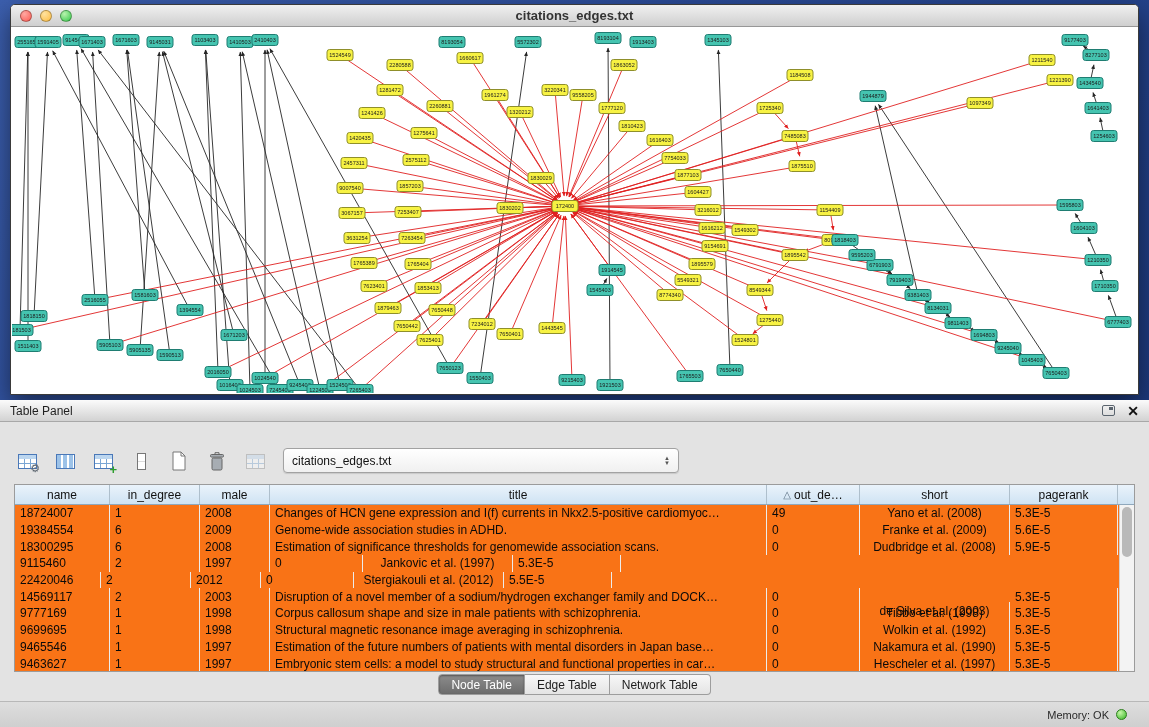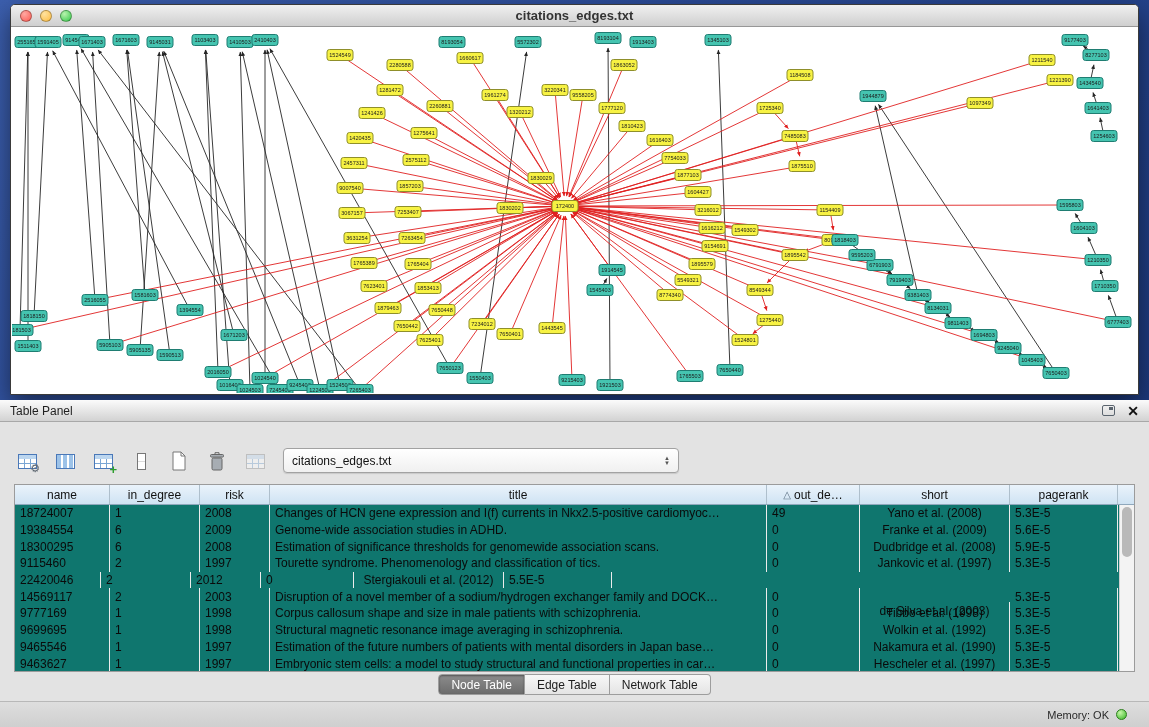--- a/index.html
+++ b/index.html
@@ -50,21 +50,21 @@
   .tico.disabled { opacity:.4; }
 
   .combo { position:absolute; left:283px; top:48px; width:396px; height:25px;
     background:linear-gradient(#ffffff,#f0f0f0); border:1px solid #a2a2a2; border-radius:4px;
     display:flex; align-items:center; padding:0 8px; cursor:pointer; box-shadow:0 1px 1px rgba(0,0,0,.12); }
   .combo .cval { font-size:12px; color:#111; }
   .combo .arrows { margin-left:auto; display:flex; flex-direction:column; line-height:5px; color:#555; }
   .combo .arrows span { font-size:6px; }
 
   .table-wrap { position:absolute; left:14px; top:84px; width:1121px; height:188px;
-    background:#0f766e; border:1px solid #9b9b9b; }
+    background:#f97316; border:1px solid #9b9b9b; }
   .thead { display:flex; height:20px; background:linear-gradient(#eaf3fb,#cfe3f3);
     border-bottom:1px solid #8fa8bc; position:relative; z-index:2; }
   .th { display:flex; align-items:center; justify-content:center; font-size:12px; color:#111;
     border-right:1px solid #aebfcc; height:100%; cursor:pointer; white-space:nowrap; overflow:hidden; }
   .th .sort { font-size:10px; color:#5f7486; margin-right:3px; }
   .tbody { position:absolute; left:0; top:20px; right:15px; bottom:0; overflow:hidden; }
   .tr { display:flex; height:16.7px; align-items:center; cursor:default; }
   .td { font-size:12px; color:#0a0a0a; padding:0 5px; white-space:nowrap; overflow:hidden;
     border-right:1px solid #ececec; height:100%; display:flex; align-items:center; }
   .td.center { justify-content:center; }
@@ -797,21 +797,21 @@
 
   <div class="table-wrap">
     <div class="thead">
         <div class="th" style="width: 95px;">
           <span>name</span>
         </div>
         <div class="th" style="width: 90px;">
           <span>in_degree</span>
         </div>
         <div class="th" style="width: 70px;">
-          <span>risk</span>
+          <span>male</span>
         </div>
         <div class="th" style="width: 497px;">
           <span>title</span>
         </div>
         <div class="th" style="width: 93px;">
           <span class="sort">△</span>
           <span>out_de…</span>
         </div>
         <div class="th" style="width: 150px;">
           <span>short</span>
@@ -845,21 +845,20 @@
           <div class="td" style="width: 70px;">2008</div>
           <div class="td" style="width: 497px;">Estimation of significance thresholds for genomewide association scans.</div>
           <div class="td" style="width: 93px;">0</div>
           <div class="td center" style="width: 150px;">Dudbridge et al. (2008)</div>
           <div class="td" style="width: 108px;">5.9E-5</div>
         </div>
         <div class="tr">
           <div class="td" style="width: 95px;">9115460</div>
           <div class="td" style="width: 90px;">2</div>
           <div class="td" style="width: 70px;">1997</div>
-          <div class="td" style="width: 497px;">Tourette syndrome. Phenomenology and classification of tics.</div>
           <div class="td" style="width: 93px;">0</div>
           <div class="td center" style="width: 150px;">Jankovic et al. (1997)</div>
           <div class="td" style="width: 108px;">5.3E-5</div>
         </div>
         <div class="tr">
           <div class="td" style="width: 86px;">22420046</div>
           <div class="td" style="width: 90px;">2</div>
           <div class="td" style="width: 70px;">2012</div>
           <div class="td" style="width: 93px;">0</div>
           <div class="td center" style="width: 150px;">Stergiakouli et al. (2012)</div>

